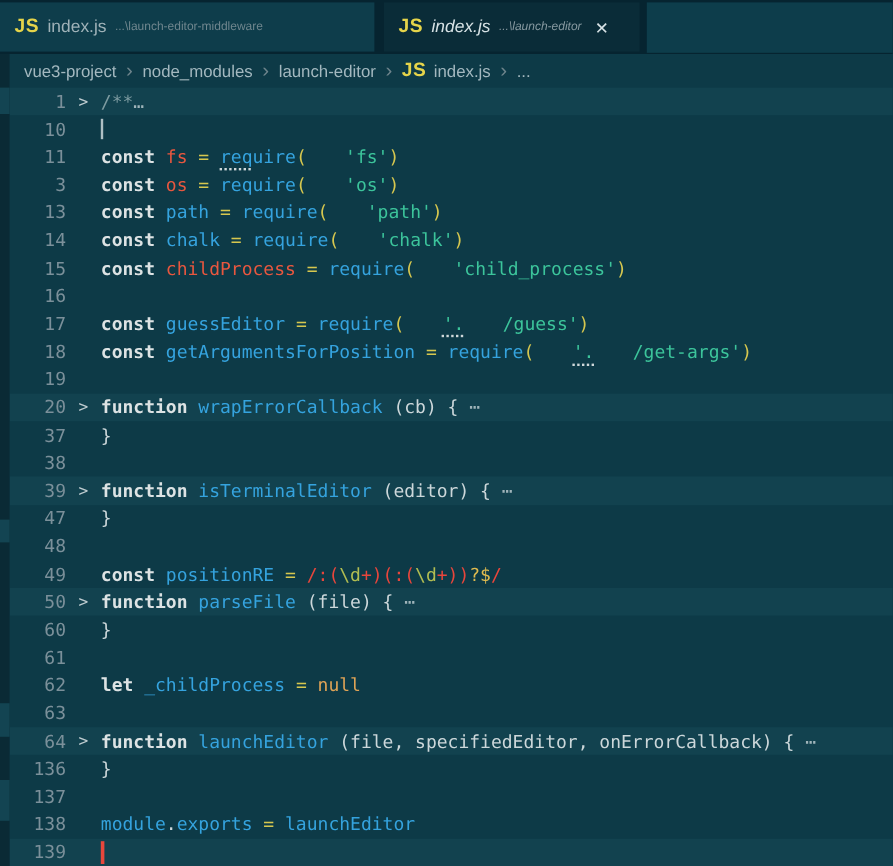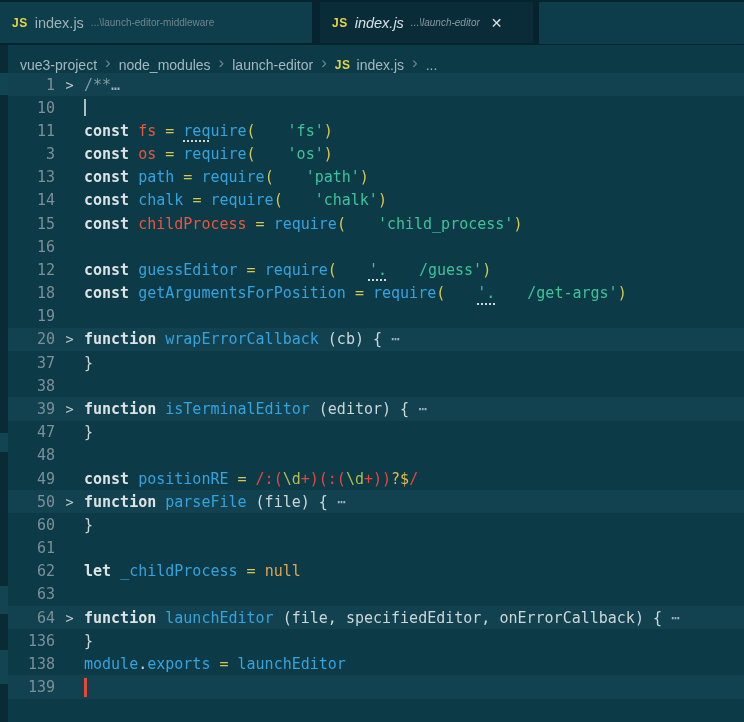--- a/index.html
+++ b/index.html
@@ -25,21 +25,21 @@
     gap:7px;
     padding:0 12px;
     cursor:pointer;
     flex:none;
   }
   .tab.inactive { background: var(--tab-inactive-bg, #0e3d4b); width:312px; }
   .tab.active   { background: var(--tab-active-bg, #0a2c38); width:213px; margin-left:8px; }
   .js-badge {
     color: var(--js-badge, #e5d44a);
     font-weight:bold;
-    font-size:12px;
+    font-size:16px;
     letter-spacing:0.5px;
     font-style:normal;
   }
   .tab-title { font-size:14.5px; color: var(--tab-fg, #9fb2b8); white-space:nowrap; }
   .tab-desc  { font-size:10px; color: var(--tab-desc-fg, #6f868e); white-space:nowrap; }
   .tab.active .tab-title { color: var(--tab-active-fg, #d7e2e5); font-style:italic; }
   .tab.active .tab-desc  { color: var(--tab-active-desc-fg, #8799a0); font-style:italic; }
   .tab-close {
     color: var(--tab-active-fg, #d7e2e5);
     font-size:14px;
@@ -50,21 +50,21 @@
     flex:1;
     height:42px;
     margin-left:6px;
     background: var(--empty-strip-bg, #0d3d4b);
   }
 
   
   .breadcrumb {
     height:28px;
     display:flex;
-    align-items:flex-end;
+    align-items:center;
     padding-left:20px;
     gap:8px;
     font-size:14px;
     color: var(--breadcrumb-fg, #a3b8bf);
   }
   .crumb { display:flex; align-items:center; gap:6px; cursor:pointer; white-space:nowrap; }
   .crumb-sep { color:#6e848c; font-size:17px; line-height:1; padding-bottom:2px; }
 
   
   .left-rail {
@@ -192,33 +192,34 @@
   <div class="code" id="code">
 
   <div class="line hl"><span class="num">1</span><span class="chev">&gt;</span><span class="ltext"><span class="tk-cmt">/**</span><span class="tk-ell">…</span></span></div>
       <div class="line"><span class="num">10</span><span class="chev"></span><span class="ltext"><span class="caret-bar"></span></span></div>
       <div class="line"><span class="num">11</span><span class="chev"></span><span class="ltext"><span class="tk-kw">const </span><span class="tk-red">fs </span><span class="tk-op">= </span><span class="tk-fn hint">req</span><span class="tk-fn">uire</span><span class="tk-op">(</span><span class="tk-str">'fs'</span><span class="tk-op">)</span></span></div>
       <div class="line"><span class="num">3</span><span class="chev"></span><span class="ltext"><span class="tk-kw">const </span><span class="tk-red">os </span><span class="tk-op">= </span><span class="tk-fn">require</span><span class="tk-op">(</span><span class="tk-str">'os'</span><span class="tk-op">)</span></span></div>
       <div class="line"><span class="num">13</span><span class="chev"></span><span class="ltext"><span class="tk-kw">const </span><span class="tk-fn">path </span><span class="tk-op">= </span><span class="tk-fn">require</span><span class="tk-op">(</span><span class="tk-str">'path'</span><span class="tk-op">)</span></span></div>
       <div class="line"><span class="num">14</span><span class="chev"></span><span class="ltext"><span class="tk-kw">const </span><span class="tk-fn">chalk </span><span class="tk-op">= </span><span class="tk-fn">require</span><span class="tk-op">(</span><span class="tk-str">'chalk'</span><span class="tk-op">)</span></span></div>
       <div class="line"><span class="num">15</span><span class="chev"></span><span class="ltext"><span class="tk-kw">const </span><span class="tk-red">childProcess </span><span class="tk-op">= </span><span class="tk-fn">require</span><span class="tk-op">(</span><span class="tk-str">'child_process'</span><span class="tk-op">)</span></span></div>
       <div class="line"><span class="num">16</span><span class="chev"></span><span class="ltext"></span></div>
-      <div class="line"><span class="num">12</span><span class="chev"></span><span class="ltext"><span class="tk-kw">const </span><span class="tk-fn">guessEditor </span><span class="tk-op">= </span><span class="tk-fn">require</span><span class="tk-op">(</span><span class="tk-str hint">'.</span><span class="tk-str">/guess'</span><span class="tk-op">)</span></span></div>
+      <div class="line"><span class="num">17</span><span class="chev"></span><span class="ltext"><span class="tk-kw">const </span><span class="tk-fn">guessEditor </span><span class="tk-op">= </span><span class="tk-fn">require</span><span class="tk-op">(</span><span class="tk-str hint">'.</span><span class="tk-str">/guess'</span><span class="tk-op">)</span></span></div>
       <div class="line"><span class="num">18</span><span class="chev"></span><span class="ltext"><span class="tk-kw">const </span><span class="tk-fn">getArgumentsForPosition </span><span class="tk-op">= </span><span class="tk-fn">require</span><span class="tk-op">(</span><span class="tk-str hint">'.</span><span class="tk-str">/get-args'</span><span class="tk-op">)</span></span></div>
       <div class="line"><span class="num">19</span><span class="chev"></span><span class="ltext"></span></div>
       <div class="line hl"><span class="num">20</span><span class="chev">&gt;</span><span class="ltext"><span class="tk-kw">function </span><span class="tk-fn">wrapErrorCallback </span><span class="tk-pn">(cb) { </span><span class="tk-ell">⋯</span></span></div>
       <div class="line"><span class="num">37</span><span class="chev"></span><span class="ltext"><span class="tk-pn">}</span></span></div>
       <div class="line"><span class="num">38</span><span class="chev"></span><span class="ltext"></span></div>
       <div class="line hl"><span class="num">39</span><span class="chev">&gt;</span><span class="ltext"><span class="tk-kw">function </span><span class="tk-fn">isTerminalEditor </span><span class="tk-pn">(editor) { </span><span class="tk-ell">⋯</span></span></div>
       <div class="line"><span class="num">47</span><span class="chev"></span><span class="ltext"><span class="tk-pn">}</span></span></div>
       <div class="line"><span class="num">48</span><span class="chev"></span><span class="ltext"></span></div>
       <div class="line"><span class="num">49</span><span class="chev"></span><span class="ltext"><span class="tk-kw">const </span><span class="tk-fn">positionRE </span><span class="tk-op">= </span><span class="tk-rxr">/:(</span><span class="tk-rxc">\d</span><span class="tk-rxr">+)(:(</span><span class="tk-rxc">\d</span><span class="tk-rxr">+))</span><span class="tk-rxq">?$</span><span class="tk-rxr">/</span></span></div>
       <div class="line hl"><span class="num">50</span><span class="chev">&gt;</span><span class="ltext"><span class="tk-kw">function </span><span class="tk-fn">parseFile </span><span class="tk-pn">(file) { </span><span class="tk-ell">⋯</span></span></div>
       <div class="line"><span class="num">60</span><span class="chev"></span><span class="ltext"><span class="tk-pn">}</span></span></div>
       <div class="line"><span class="num">61</span><span class="chev"></span><span class="ltext"></span></div>
       <div class="line"><span class="num">62</span><span class="chev"></span><span class="ltext"><span class="tk-kw">let </span><span class="tk-fn">_childProcess </span><span class="tk-op">= </span><span class="tk-nul">null</span></span></div>
       <div class="line"><span class="num">63</span><span class="chev"></span><span class="ltext"></span></div>
       <div class="line hl"><span class="num">64</span><span class="chev">&gt;</span><span class="ltext"><span class="tk-kw">function </span><span class="tk-fn">launchEditor </span><span class="tk-pn">(file, specifiedEditor, onErrorCallback) { </span><span class="tk-ell">⋯</span></span></div>
       <div class="line"><span class="num">136</span><span class="chev"></span><span class="ltext"><span class="tk-pn">}</span></span></div>
+      <div class="line"><span class="num">137</span><span class="chev"></span><span class="ltext"></span></div>
       <div class="line"><span class="num">138</span><span class="chev"></span><span class="ltext"><span class="tk-fn">module</span><span class="tk-pn">.</span><span class="tk-fn">exports </span><span class="tk-op">= </span><span class="tk-fn">launchEditor</span></span></div>
       <div class="line hl"><span class="num">139</span><span class="chev"></span><span class="ltext"><span class="caret-cursor"></span></span></div>
     </div>
 </main>
 
 </body></html>

